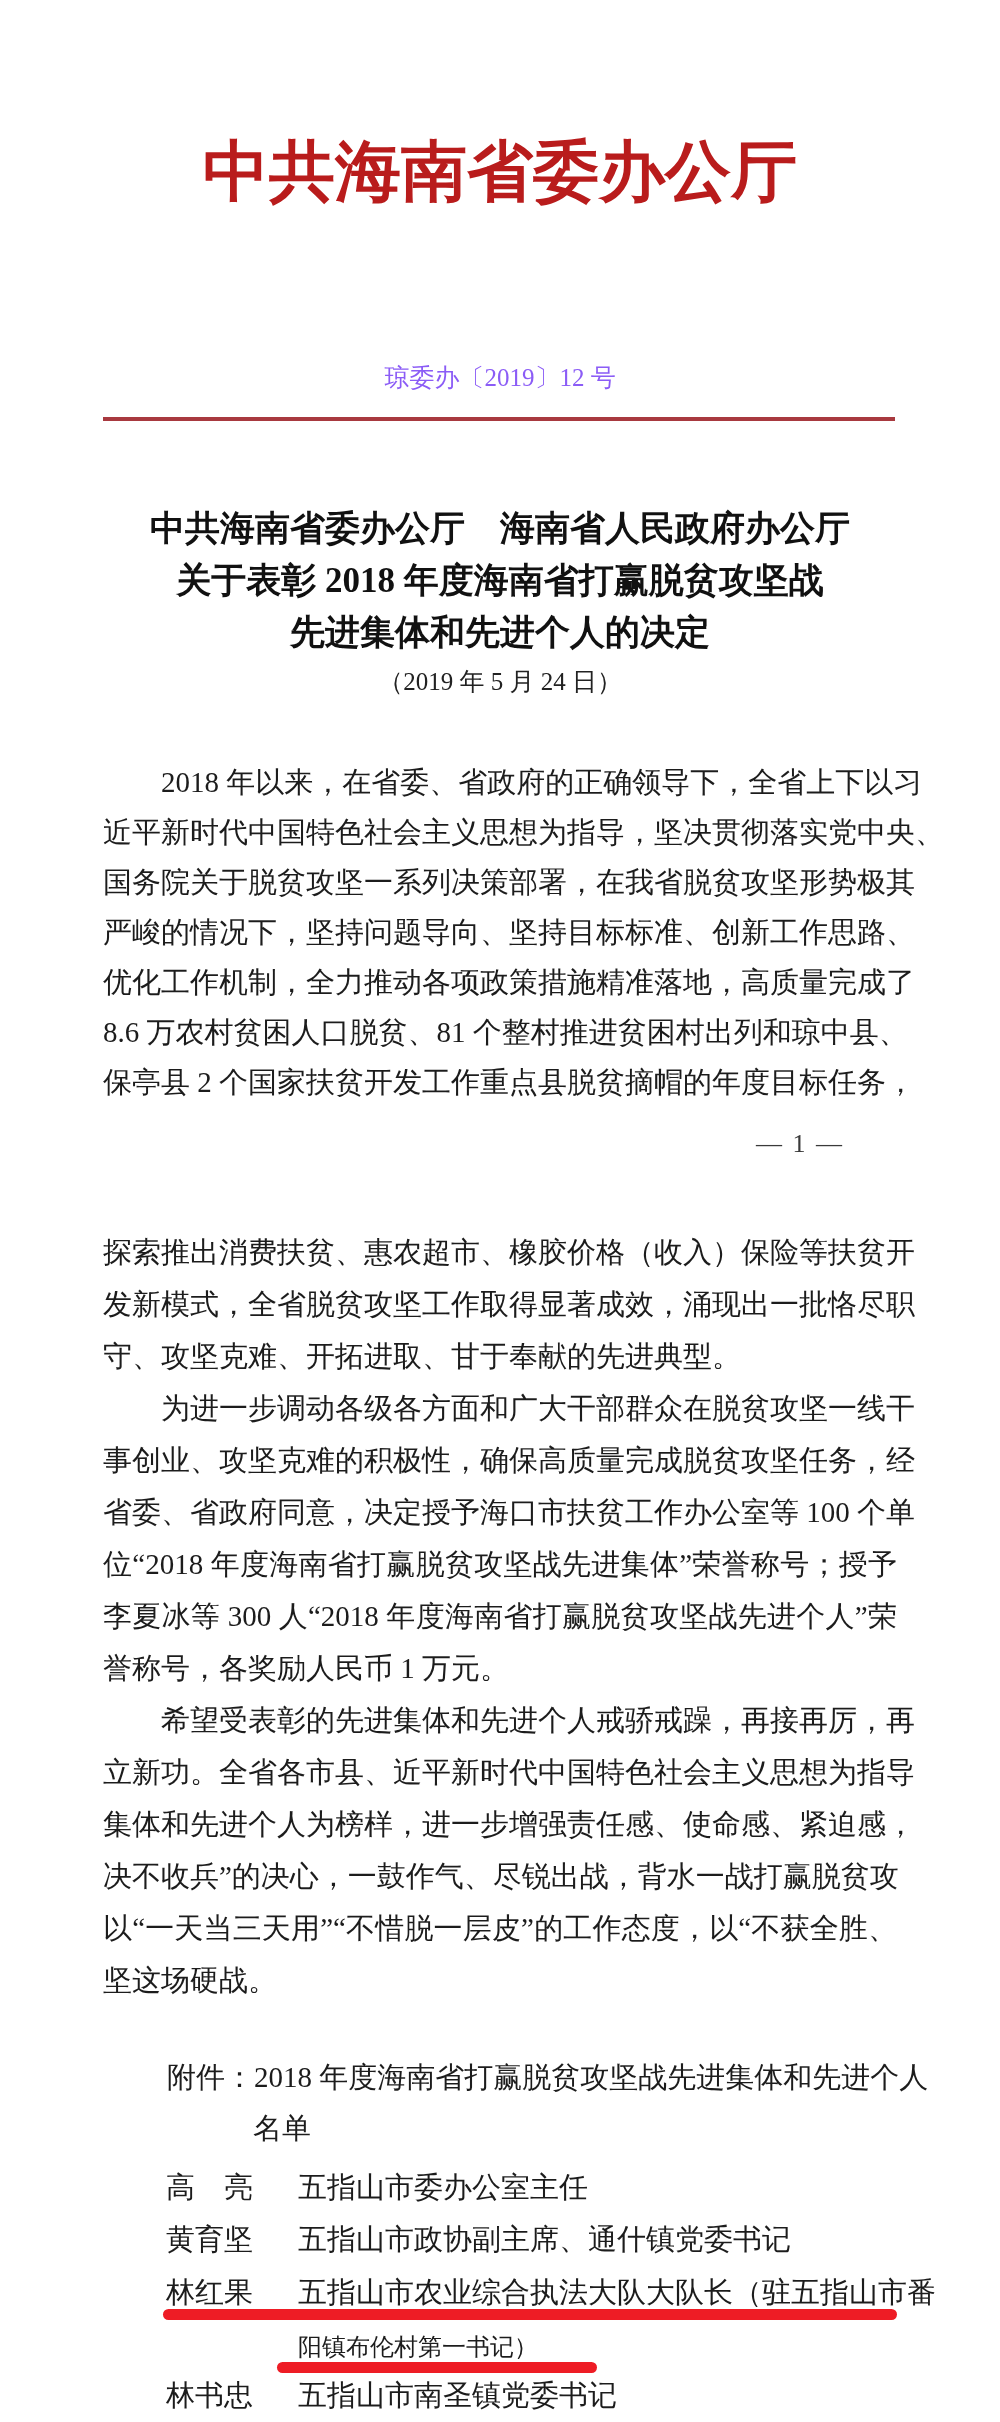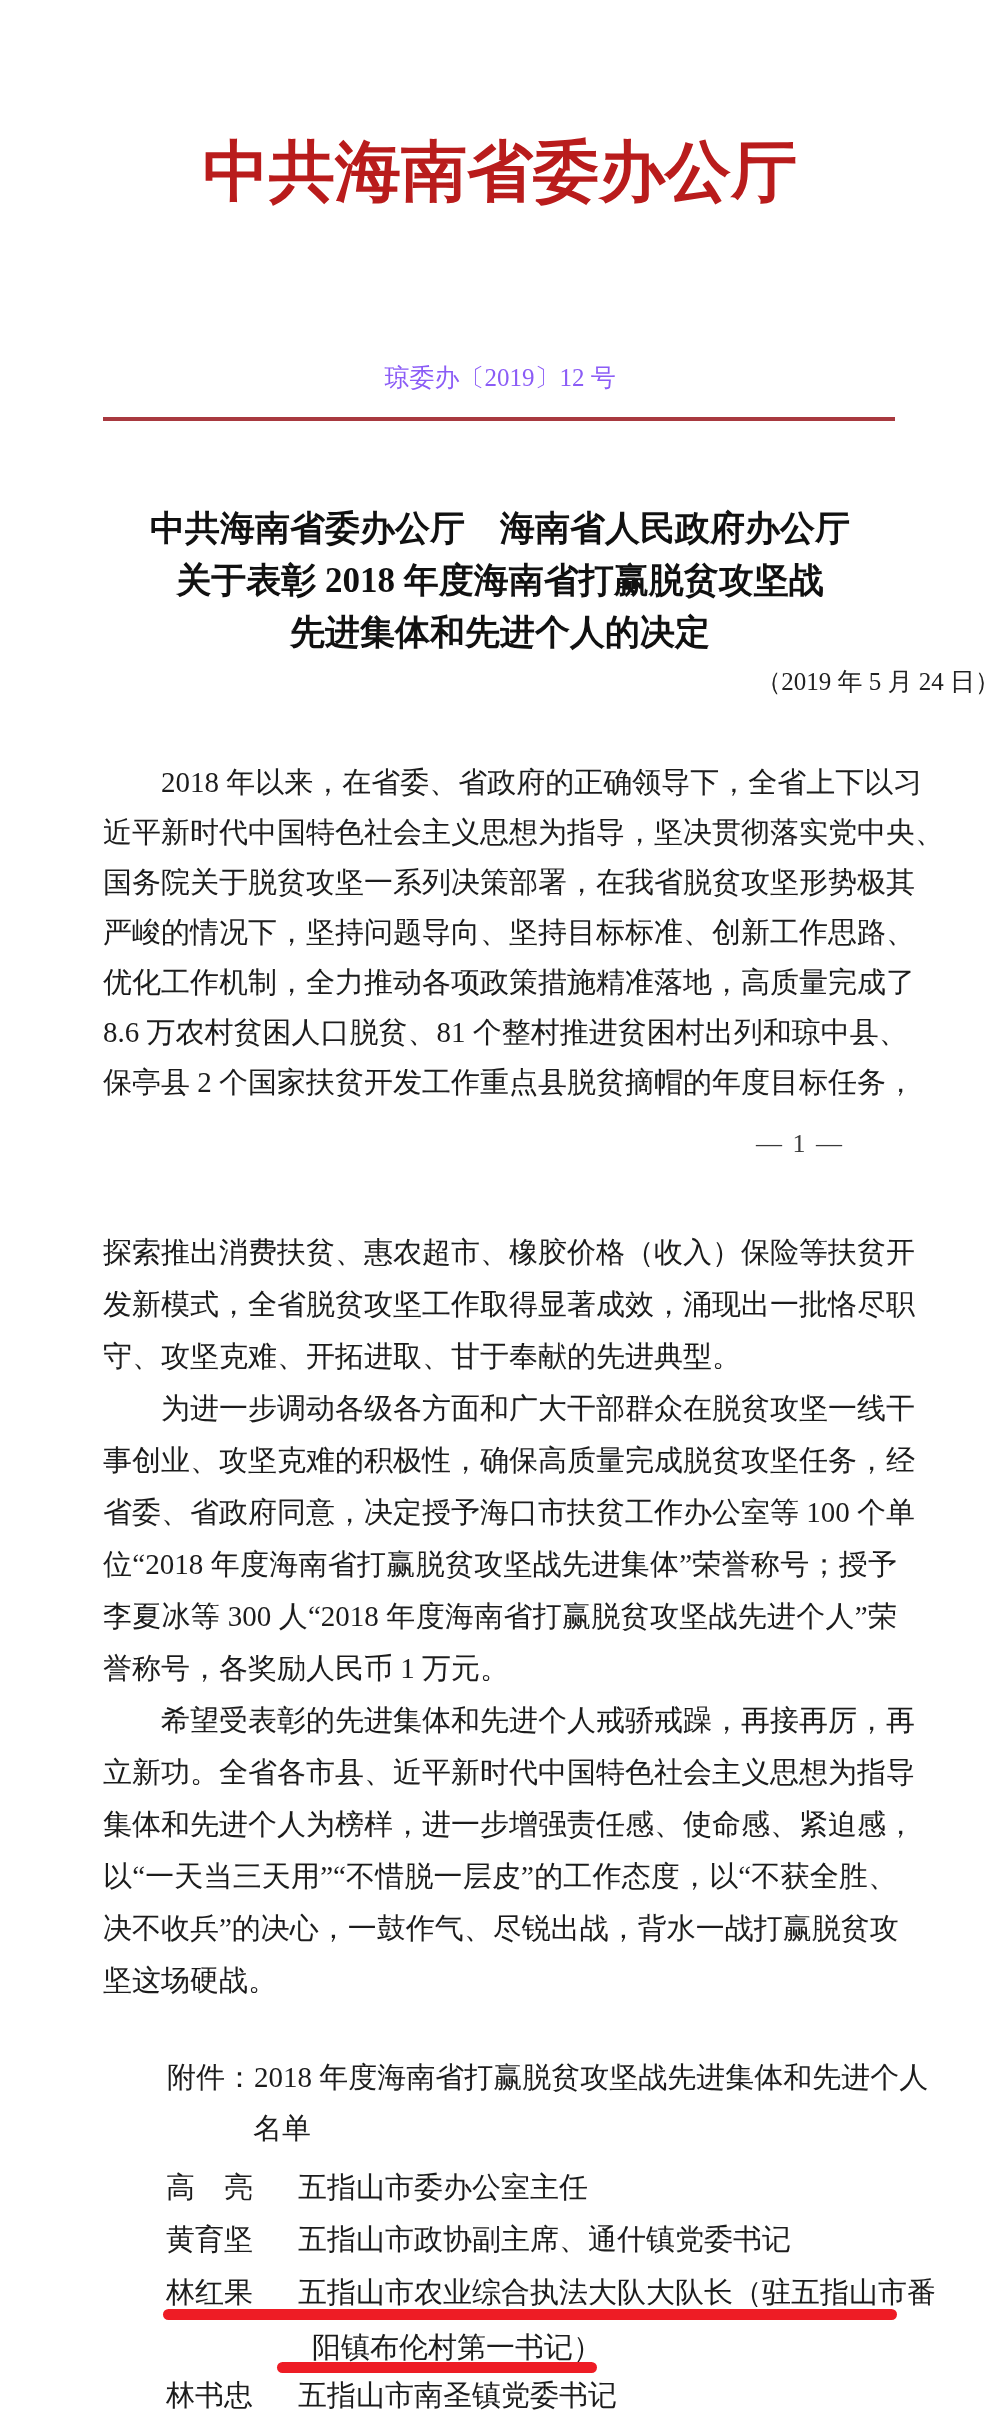--- a/index.html
+++ b/index.html
@@ -32,21 +32,21 @@
     background:#a8393f;
   }
   .doc-title{
     top:503px;left:80px;width:840px;
     text-align:center;font-weight:bold;
     font-size:35px;color:#111;
   }
   .doc-title .tl{height:52px;line-height:52px;white-space:nowrap;}
   .doc-date{
     top:668px;left:0;width:1000px;height:28px;
-    text-align:right;font-size:25px;line-height:28px;color:#222;
+    text-align:center;font-size:25px;line-height:28px;color:#222;
   }
   
   .bodyblock{left:103px;width:794px;font-size:29px;color:#1c1c1c;}
   .p1{top:757px;}
   .p1 .bl{height:50px;line-height:50px;}
   .b2{top:1226px;}
   .b2 .bl{height:52px;line-height:52px;}
   .bl{
     text-align:justify;
     text-align-last:justify;
@@ -59,21 +59,21 @@
     letter-spacing:2px;
   }
   .attach-1{top:2060px;left:167px;height:34px;line-height:34px;font-size:29px;white-space:nowrap;}
   .attach-2{top:2111px;left:253px;height:34px;line-height:34px;font-size:29px;white-space:nowrap;}
   .roster-row{height:34px;line-height:34px;font-size:29px;white-space:nowrap;}
   .roster-name{position:absolute;left:166px;top:0;}
   .roster-title{position:absolute;left:298px;top:0;}
   .r1{top:2170px;left:0;width:1000px;}
   .r2{top:2222px;left:0;width:1000px;}
   .r3{top:2275px;left:0;width:1000px;}
-  .r3w{top:2330px;left:298px;height:34px;line-height:34px;font-size:29px;white-space:nowrap;margin-left:14px;}
+  .r3w{top:2330px;left:298px;height:34px;line-height:34px;font-size:24px;white-space:nowrap;}
   .r4{top:2378px;left:0;width:876px;}
   .hl{
     background:#ee1c25;
     height:11px;border-radius:6px;
   }
   .hl1{top:2309px;left:163px;width:734px;}
   .hl2{top:2362px;left:277px;width:320px;}
 </style>
 </head>
 <body>
@@ -110,22 +110,22 @@
   <div class="bl last">守、攻坚克难、开拓进取、甘于奉献的先进典型。</div>
   <div class="bl">　　为进一步调动各级各方面和广大干部群众在脱贫攻坚一线干</div>
   <div class="bl">事创业、攻坚克难的积极性，确保高质量完成脱贫攻坚任务，经</div>
   <div class="bl">省委、省政府同意，决定授予海口市扶贫工作办公室等 100 个单</div>
   <div class="bl">位“2018 年度海南省打赢脱贫攻坚战先进集体”荣誉称号；授予</div>
   <div class="bl">李夏冰等 300 人“2018 年度海南省打赢脱贫攻坚战先进个人”荣</div>
   <div class="bl last">誉称号，各奖励人民币 1 万元。</div>
   <div class="bl">　　希望受表彰的先进集体和先进个人戒骄戒躁，再接再厉，再</div>
   <div class="bl">立新功。全省各市县、近平新时代中国特色社会主义思想为指导</div>
   <div class="bl">集体和先进个人为榜样，进一步增强责任感、使命感、紧迫感，</div>
+  <div class="bl">决不收兵”的决心，一鼓作气、尽锐出战，背水一战打赢脱贫攻</div>
   <div class="bl">以“一天当三天用”“不惜脱一层皮”的工作态度，以“不获全胜、</div>
-  <div class="bl">决不收兵”的决心，一鼓作气、尽锐出战，背水一战打赢脱贫攻</div>
   <div class="bl last">坚这场硬战。</div>
 </div>
 
 <div class="abs attach-1">附件：2018 年度海南省打赢脱贫攻坚战先进集体和先进个人</div>
 <div class="abs attach-2">名单</div>
 
 <div class="abs roster-row r1">
   <span class="roster-name">高　亮</span>
   <span class="roster-title">五指山市委办公室主任</span>
 </div>

